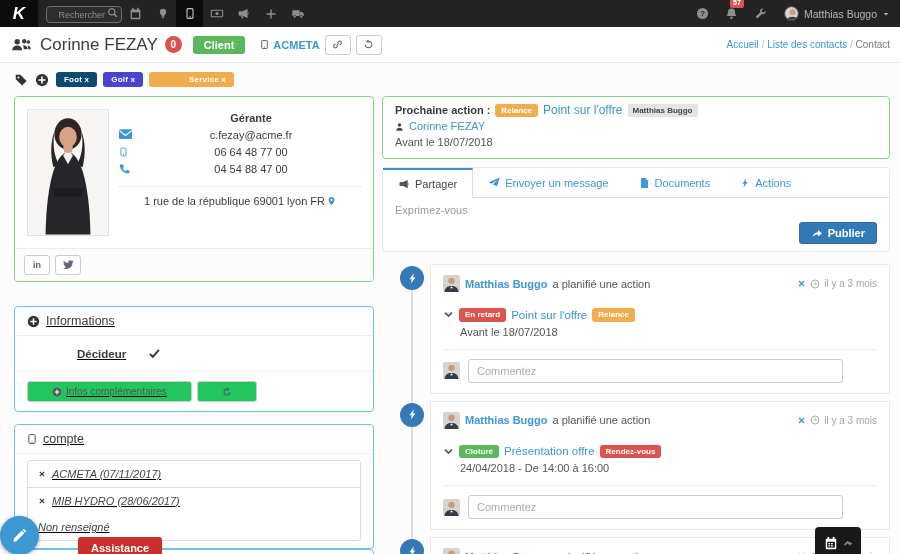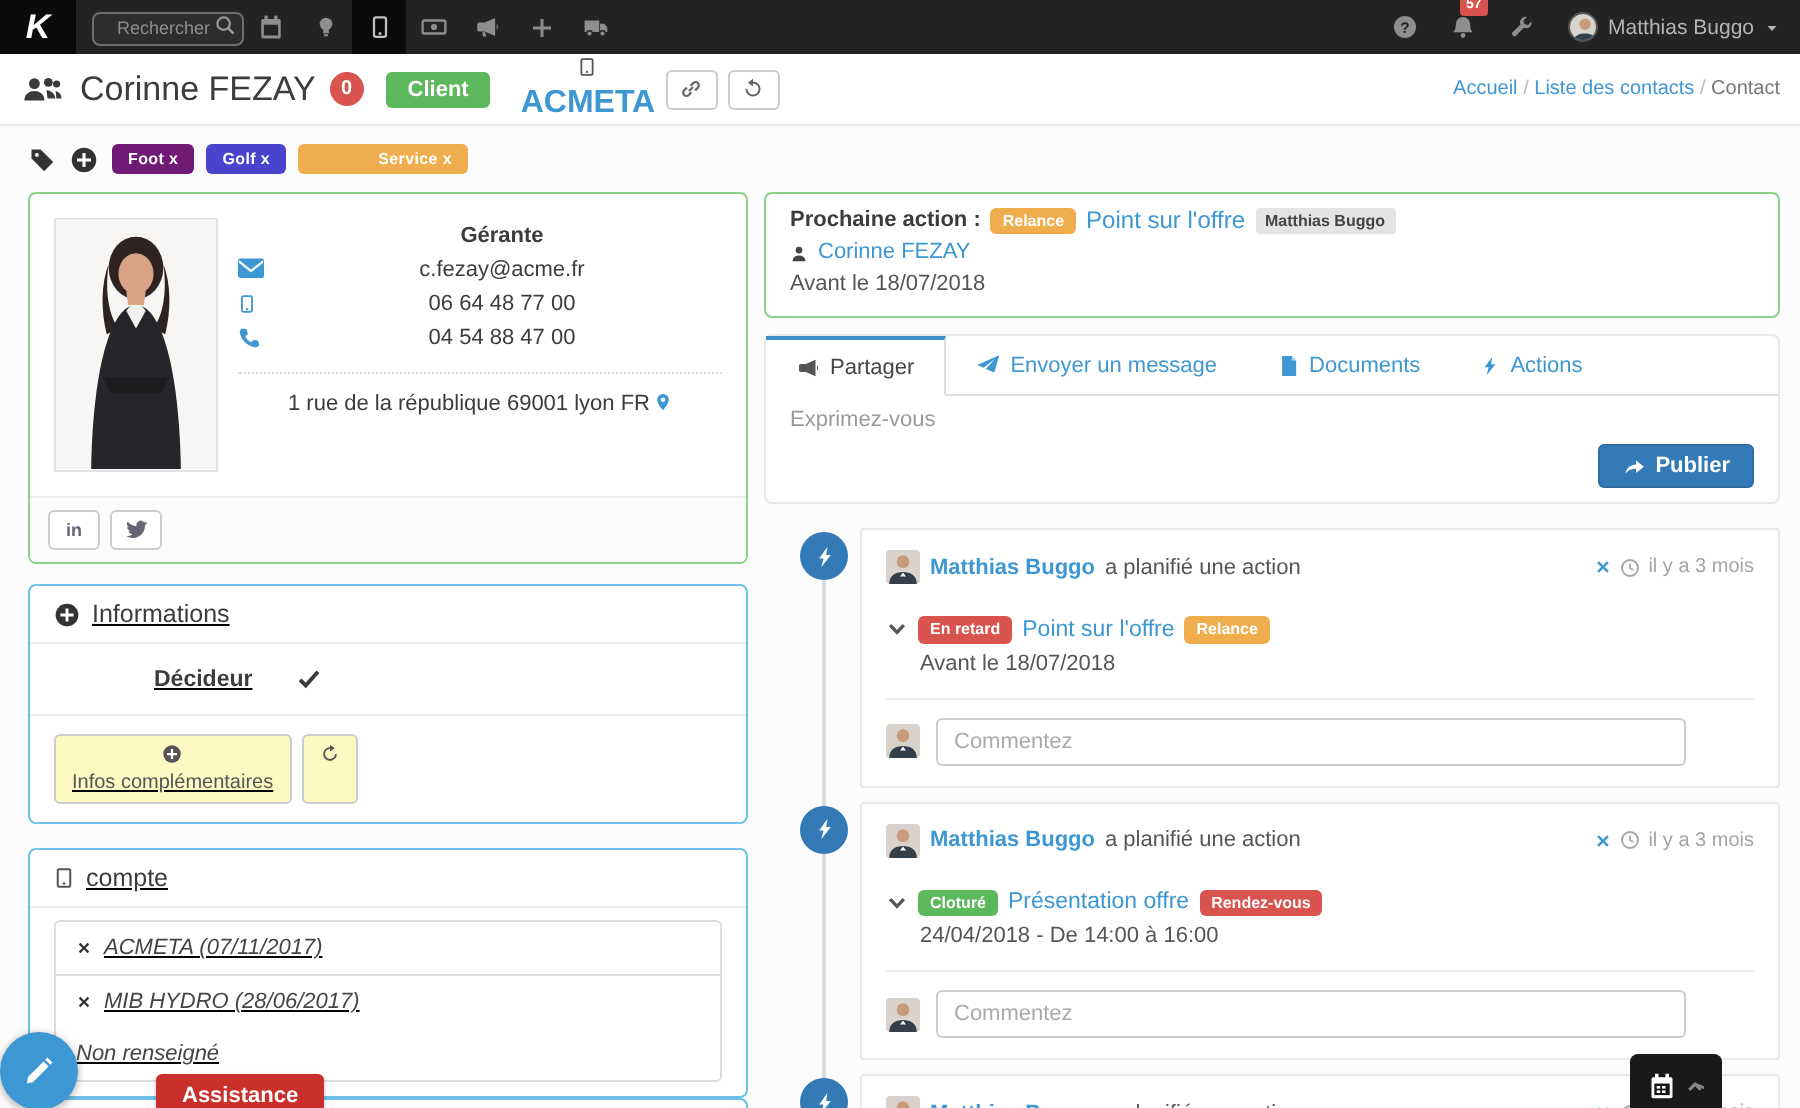--- a/index.html
+++ b/index.html
@@ -27,42 +27,42 @@
   .nav-user{display:flex;align-items:center;color:#b5b5b5;font-size:10.5px;margin-left:8px;gap:5px;cursor:pointer;}
   .nav-avatar{width:15px;height:15px;border-radius:50%;overflow:hidden;border:1px solid #555;flex:none;}
   .nav-avatar svg{display:block;}
 
   
   .pagehead{height:36px;background:#fff;border-bottom:1px solid #e9e9e9;display:flex;align-items:center;padding:0 10px;}
   .ph-title{font-size:17px;color:#3c3c3c;font-weight:500;margin-left:8px;}
   .badge-count{background:#d9534f;color:#fff;border-radius:50%;width:17px;height:17px;font-size:10px;font-weight:bold;
     display:flex;align-items:center;justify-content:center;margin-left:7px;}
   .badge-client{background:#5cb85c;color:#fff;font-size:11px;font-weight:bold;padding:3px 11px;border-radius:3px;margin-left:11px;}
-  .account-link{display:flex;align-items:center;gap:4px;color:#3d97d3;font-size:16px;margin-left:15px;font-weight:bold;flex-direction:column;}
+  .account-link{display:flex;align-items:center;gap:4px;color:#3d97d3;font-size:11px;margin-left:15px;font-weight:bold;}
   .mini-btn{width:26px;height:20px;border:1px solid #ccc;border-radius:3px;background:#fff;display:flex;align-items:center;
     justify-content:center;color:#666;margin-left:5px;cursor:pointer;}
   .breadcrumb{margin-left:auto;font-size:10px;color:#888;}
   .breadcrumb a{color:#3d97d3;}
   .breadcrumb .sep::before{content:" / ";color:#bbb;}
 
   
   .content{padding:9px 10px 0 14px;}
   .tagsrow{display:flex;align-items:center;gap:7px;margin-bottom:9px;color:#333;}
   .tag-badge{color:#fff;font-size:8px;font-weight:bold;padding:3px 8px;border-radius:3px;letter-spacing:.2px;cursor:pointer;}
   .cols{display:flex;gap:8px;align-items:flex-start;}
   .leftcol{width:360px;flex:none;}
   .rightcol{flex:1;min-width:0;}
 
   .card{background:#fff;border-radius:4px;}
   .card.green{border:1px solid #8ad48a;}
   .card.blue{border:1px solid #6fc0e7;text-decoration:underline;}
   .card.plain{border:1px solid #e8e8e8;}
 
   
-  .profile-card{margin-bottom:10px;}
+  .profile-card{margin-bottom:24px;}
   .profile-body{display:flex;padding:12px;}
   .photo{width:82px;height:127px;border:1px solid #e2e2e2;flex:none;background:#fff;}
   .pinfo{flex:1;padding-left:10px;font-size:11px;color:#3c3c3c;}
   .prow{display:flex;align-items:center;min-height:17px;}
   .prow .ic{width:22px;color:#3d97d3;justify-content:flex-start;}
   .prow .val{flex:1;text-align:center;}
   .role{font-weight:bold;}
   .pdivider{border-top:1px dotted #ddd;margin:9px 0 8px;}
   .addr{text-align:center;font-size:11px;color:#3c3c3c;}
   .addr .ic{color:#3d97d3;vertical-align:-2px;margin-left:2px;}
@@ -70,22 +70,22 @@
   .soc-btn{width:26px;height:20px;border:1px solid #ccc;border-radius:3px;background:#fff;color:#667;display:flex;
     align-items:center;justify-content:center;font-size:9px;font-weight:bold;cursor:pointer;}
 
   
   .card-head{padding:7px 12px;font-size:12.5px;color:#3c3c3c;border-bottom:1px solid #eee;display:flex;align-items:center;gap:6px;}
   .info-card{margin-bottom:12px;}
   .info-body{padding:11px 12px;border-bottom:1px solid #eee;display:flex;align-items:center;font-size:11.5px;color:#3c3c3c;}
   .info-label{font-weight:bold;margin-left:50px;}
   .check{margin-left:22px;color:#3a3a3a;}
   .info-foot{padding:9px 12px;display:flex;gap:5px;}
-  .btn-light{border:1px solid #ccc;background:#fef9c3;border-radius:3px;font-size:10px;color:#555;padding:4px 8px;
-    display:inline-flex;align-items:center;gap:4px;cursor:pointer;font-family:inherit;flex-direction:column;}
+  .btn-light{border:1px solid #ccc;background:#22c55e;border-radius:3px;font-size:10px;color:#555;padding:4px 24px;
+    display:inline-flex;align-items:center;gap:4px;cursor:pointer;font-family:inherit;}
   .compte-card{margin-bottom:0;}
   .compte-body{padding:6px 12px 7px;}
   .compte-list{border:1px solid #ddd;border-radius:3px;}
   .compte-row{padding:7px 10px;font-size:11px;font-style:italic;color:#444;border-bottom:1px solid #ddd;
     display:flex;align-items:center;gap:6px;}
   .compte-row:last-child{border-bottom:none;}
   .compte-row .ic{color:#333;}
   .stub{border:1px solid #6fc0e7;border-radius:4px;height:24px;background:#fff;}
 
   
@@ -282,21 +282,21 @@
         </svg>
     </span>
     <span class="ic">
       <svg width="14" height="14" viewBox="0 0 16 16">
           <circle cx="8" cy="8" r="7" fill="currentColor"></circle>
           <path fill="#fff" d="M7.1 4h1.8v3.1H12v1.8H8.9V12H7.1V8.9H4V7.1h3.1z"></path>
         </svg>
     </span>
     <span style="display:flex;gap:6px;">
 
-        <span class="tag-badge" style="background-color: #701a75;">Foot x</span>
+        <span class="tag-badge" style="background-color: #0c4a6e;">Foot x</span>
 
         <span class="tag-badge" style="background-color: rgb(72, 68, 206);">Golf x</span>
 
         <span class="tag-badge" style="background-color: rgb(240, 173, 78); padding-left: 40px;">Service x</span>
       </span>
   </div>
 
   <div class="cols">
 
     <div class="leftcol">

